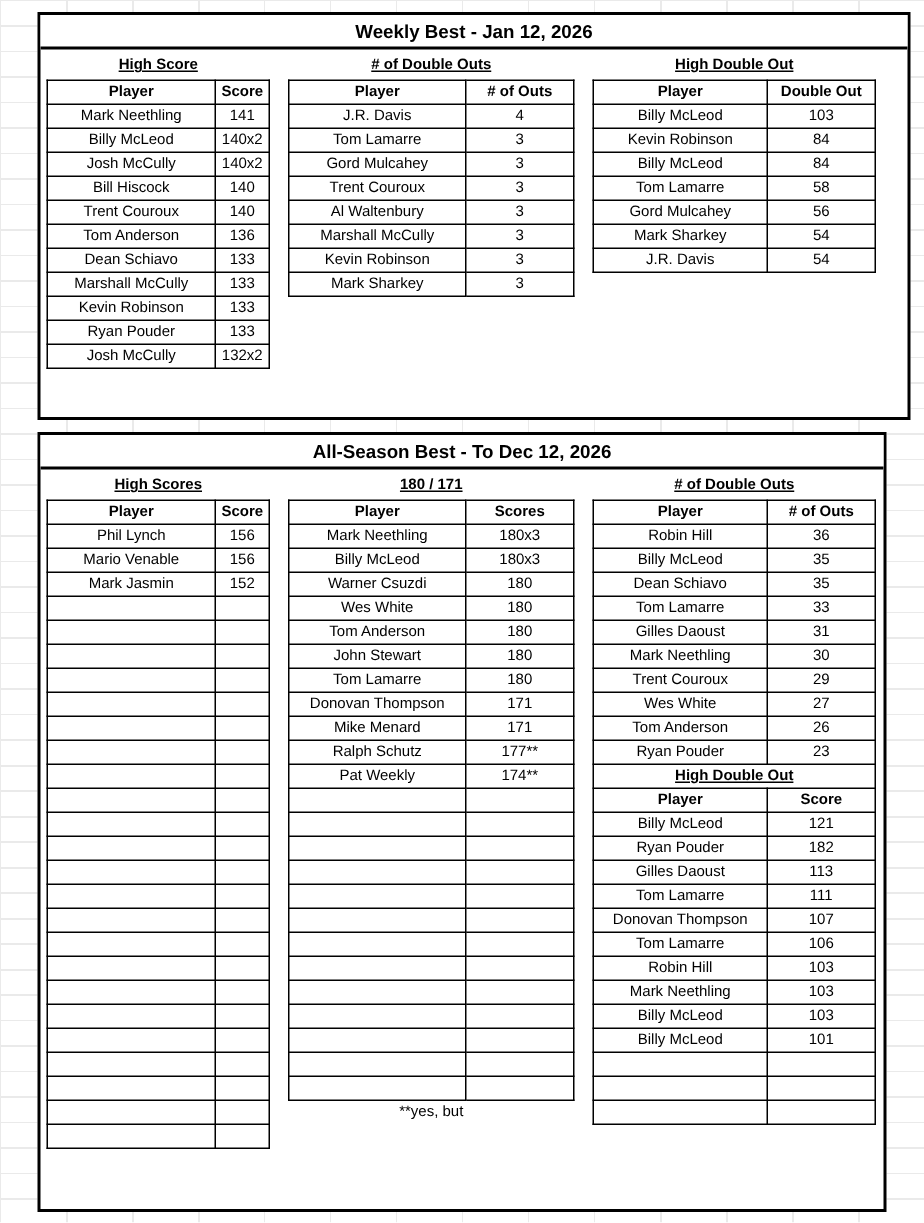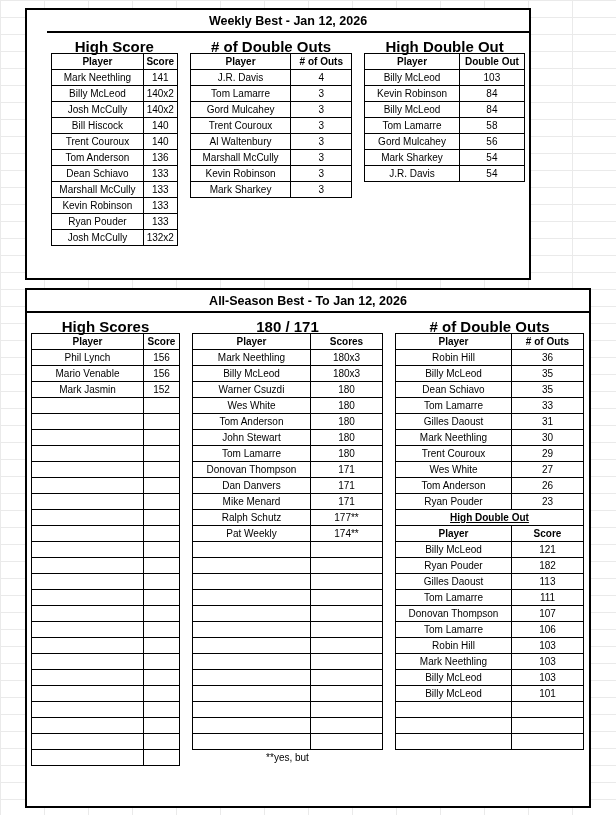--- a/index.html
+++ b/index.html
@@ -58,21 +58,21 @@
     display: flex;
     flex-direction: column;
   }
   .spacer {
     width: 12px;
     flex: 0 0 12px;
   }
   .section-head {
     text-align: center;
     font-weight: bold;
-    font-size: 15px;
+    font-size: 10px;
     text-decoration: underline;
     padding: 1px 0 2px 0;
     height: 16px;
     box-sizing: border-box;
   }
   table.t {
     border-collapse: collapse;
     table-layout: fixed;
   }
   table.t th, table.t td {
@@ -106,21 +106,21 @@
   .noborder {
     border: none !important;
   }
 </style>
 </head>
 <body>
 
 <div class="sheet">
   <div class="gridbg"></div>
 
-  <div class="panel" style="left:25px; top:8px; width:506px; height:272px;padding-left:20px;">
+  <div class="panel" style="left:25px; top:8px; width:582px; height:272px;">
     <div class="panel-title">Weekly Best - Jan 12, 2026</div>
     <div class="cols">
 
       <div class="col">
         <div class="section-head">High Score</div>
         <table class="t">
           <colgroup>
               <col style="width:112px">
               <col style="width:36px">
             </colgroup>
@@ -300,21 +300,21 @@
                 <td class="empty noborder">&nbsp;</td>
               </tr>
           </tbody>
         </table>
       </div>
 
     </div>
   </div>
 
   <div class="panel" style="left:25px; top:288px; width:566px; height:520px;">
-    <div class="panel-title">All-Season Best - To Jan 12, 2026</div>
+    <div class="panel-title">All-Season Best - To Dec 12, 2026</div>
     <div class="cols">
 
       <div class="col">
         <div class="section-head">High Scores</div>
         <table class="t">
           <colgroup>
               <col style="width:112px">
               <col style="width:36px">
             </colgroup>
           <thead>
@@ -474,24 +474,20 @@
               </tr>
             <tr>
                 <td>Tom Lamarre</td>
                 <td>180</td>
               </tr>
             <tr>
                 <td>Donovan Thompson</td>
                 <td>171</td>
               </tr>
             <tr>
-                <td>Dan Danvers</td>
-                <td>171</td>
-              </tr>
-            <tr>
                 <td>Mike Menard</td>
                 <td>171</td>
               </tr>
             <tr>
                 <td>Ralph Schutz</td>
                 <td>177**</td>
               </tr>
             <tr>
                 <td>Pat Weekly</td>
                 <td>174**</td>

